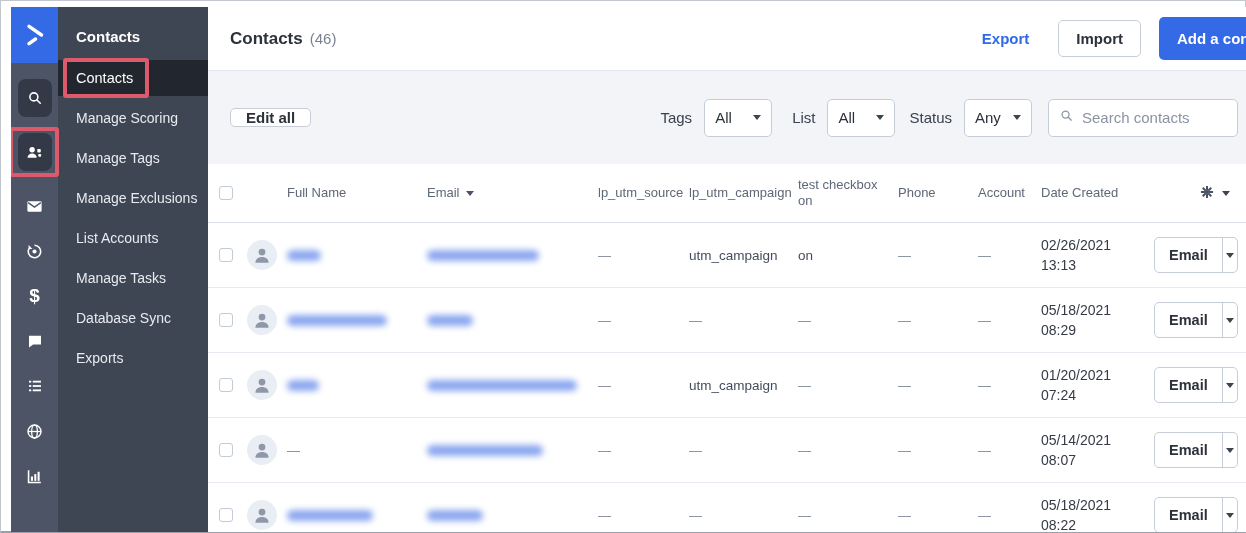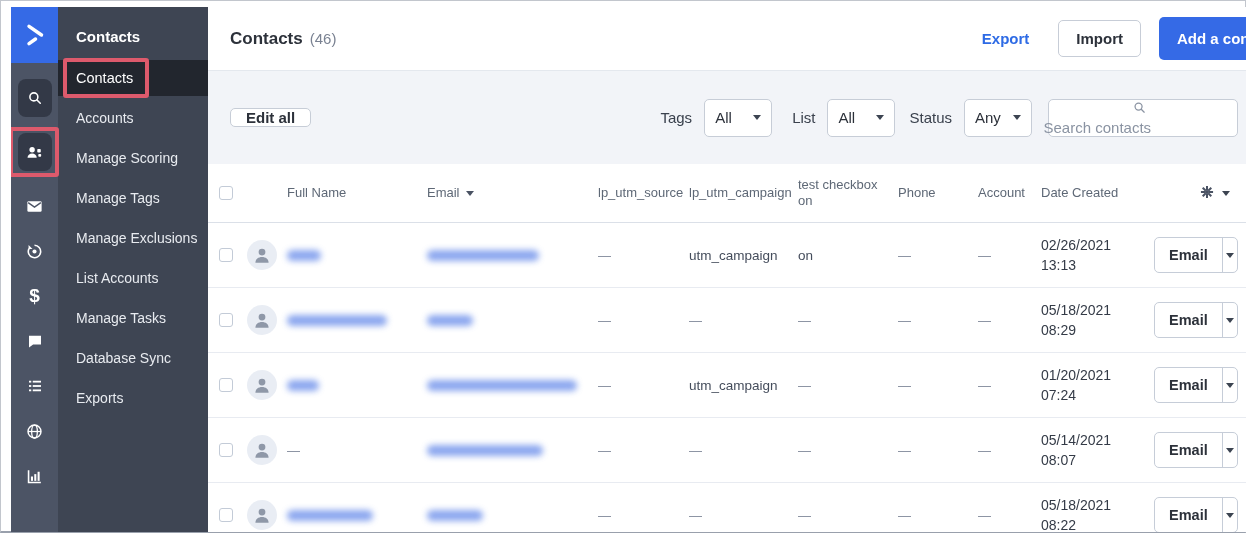--- a/index.html
+++ b/index.html
@@ -57,21 +57,21 @@
   .filter-right { margin-left:auto; display:flex; align-items:center; }
   .f-label { font-size:15px; color:#3a414d; margin-right:12px; }
   .select { width:68px; height:38px; background:#fff; border:1px solid #c7cdd7; border-radius:5px;
     display:flex; align-items:center; padding:0 10px; cursor:pointer; }
   .select .val { font-size:15px; color:#2c313a; }
   .select .caret { margin-left:auto; }
   .gap20 { margin-right:20px; } .gap14 { margin-right:14px; } .gap16 { margin-right:16px; }
   .caret { width:0; height:0; border-left:4.5px solid transparent;
     border-right:4.5px solid transparent; border-top:5.5px solid #3c4451; display:inline-block; }
   .searchbox { width:190px; height:38px; background:#fff; border:1px solid #c7cdd7;
-    border-radius:5px; display:flex; align-items:center; padding:0 10px;flex-direction:column; }
+    border-radius:5px; display:flex; align-items:center; padding:0 10px; }
   .searchbox input { border:none; outline:none; flex:1; min-width:0; font-size:15px;
     color:#2c313a; font-family:"Liberation Sans", sans-serif; background:transparent; }
   .searchbox input::placeholder { color:#8a93a2; }
   .searchbox svg { margin-right:8px; flex:0 0 auto; }
 
   
   .tgrid { display:grid; grid-template-columns:28px 40px 140px 171px 91px 109px 100px 80px 63px 113px minmax(0,1fr);
     align-items:center; padding:0 8px 0 11px; }
   .thead { height:59px; flex:0 0 59px; color:#5e6876; font-size:13px;
     border-bottom:1px solid #dbe0e8; }
@@ -173,23 +173,20 @@
       </div>
 
   <div class="menupanel">
     <div class="menu-title">Contacts</div>
     <div class="menu-selected">
       <span class="lbl">Contacts</span>
       <span class="annotate" style="left:5px; top:-2px; width:86px; height:40px;"></span>
     </div>
     <div class="menu-items" id="menu-items">
           <div class="menu-item">
-            <span>Accounts</span>
-          </div>
-          <div class="menu-item">
             <span>Manage Scoring</span>
           </div>
           <div class="menu-item">
             <span>Manage Tags</span>
           </div>
           <div class="menu-item">
             <span>Manage Exclusions</span>
           </div>
           <div class="menu-item">
             <span>List Accounts</span>

